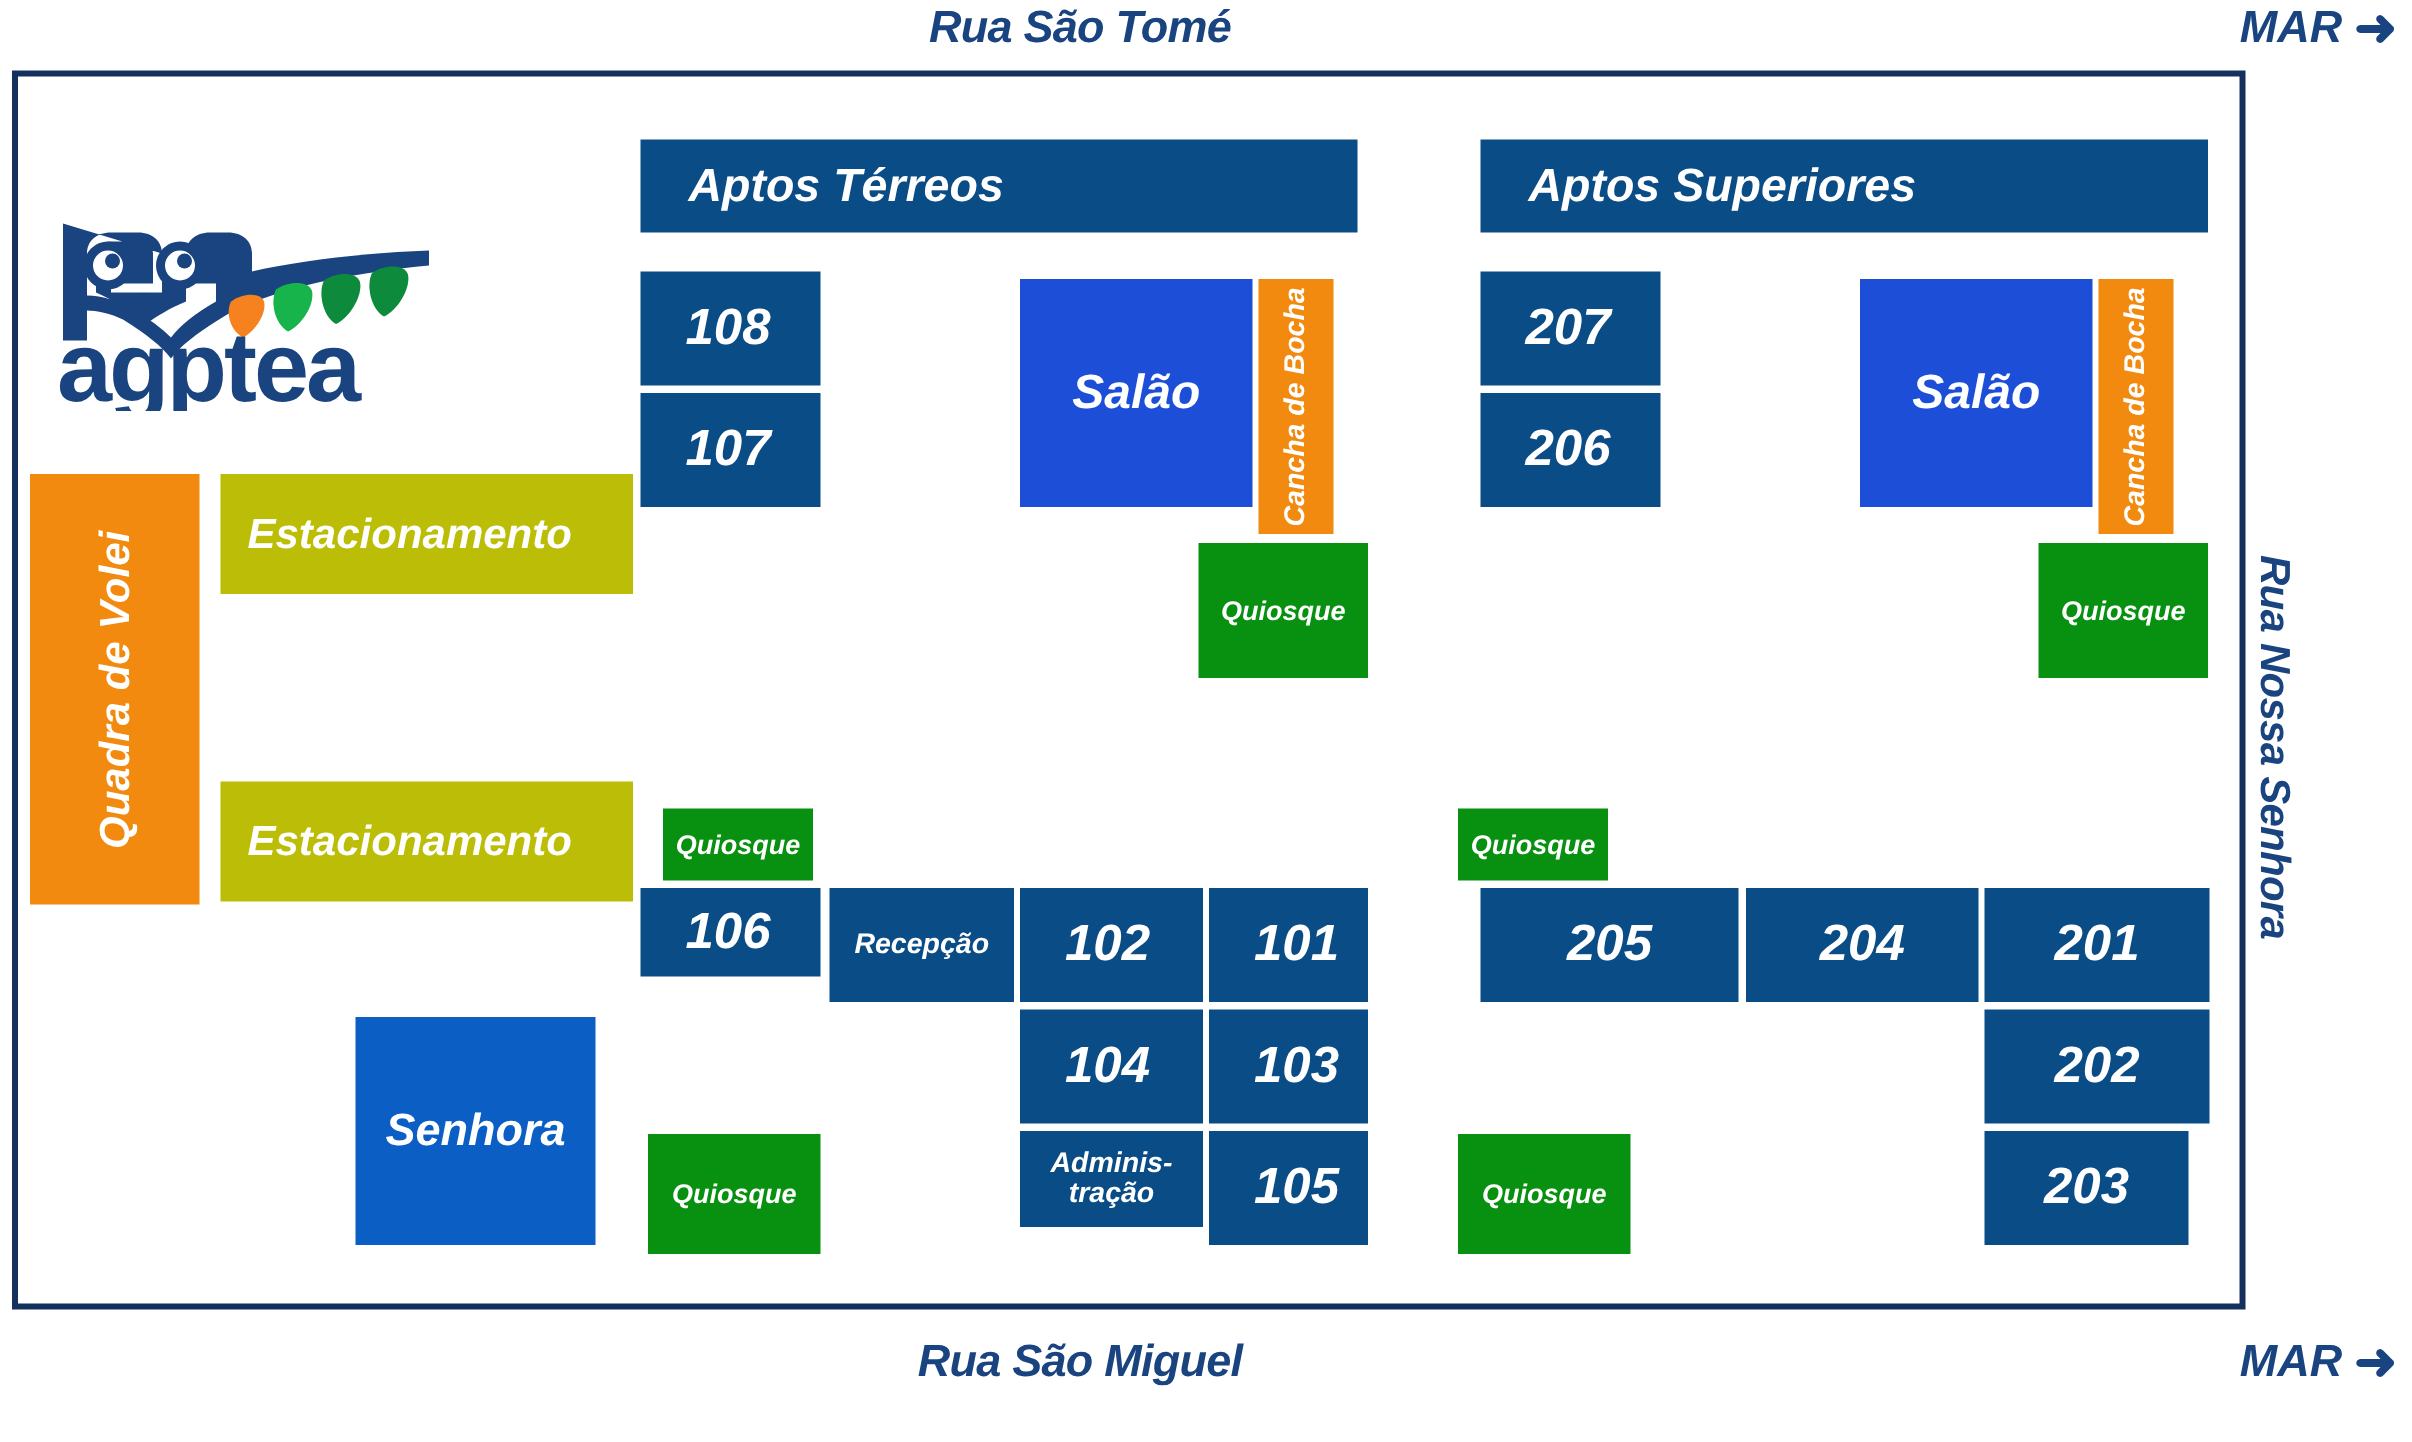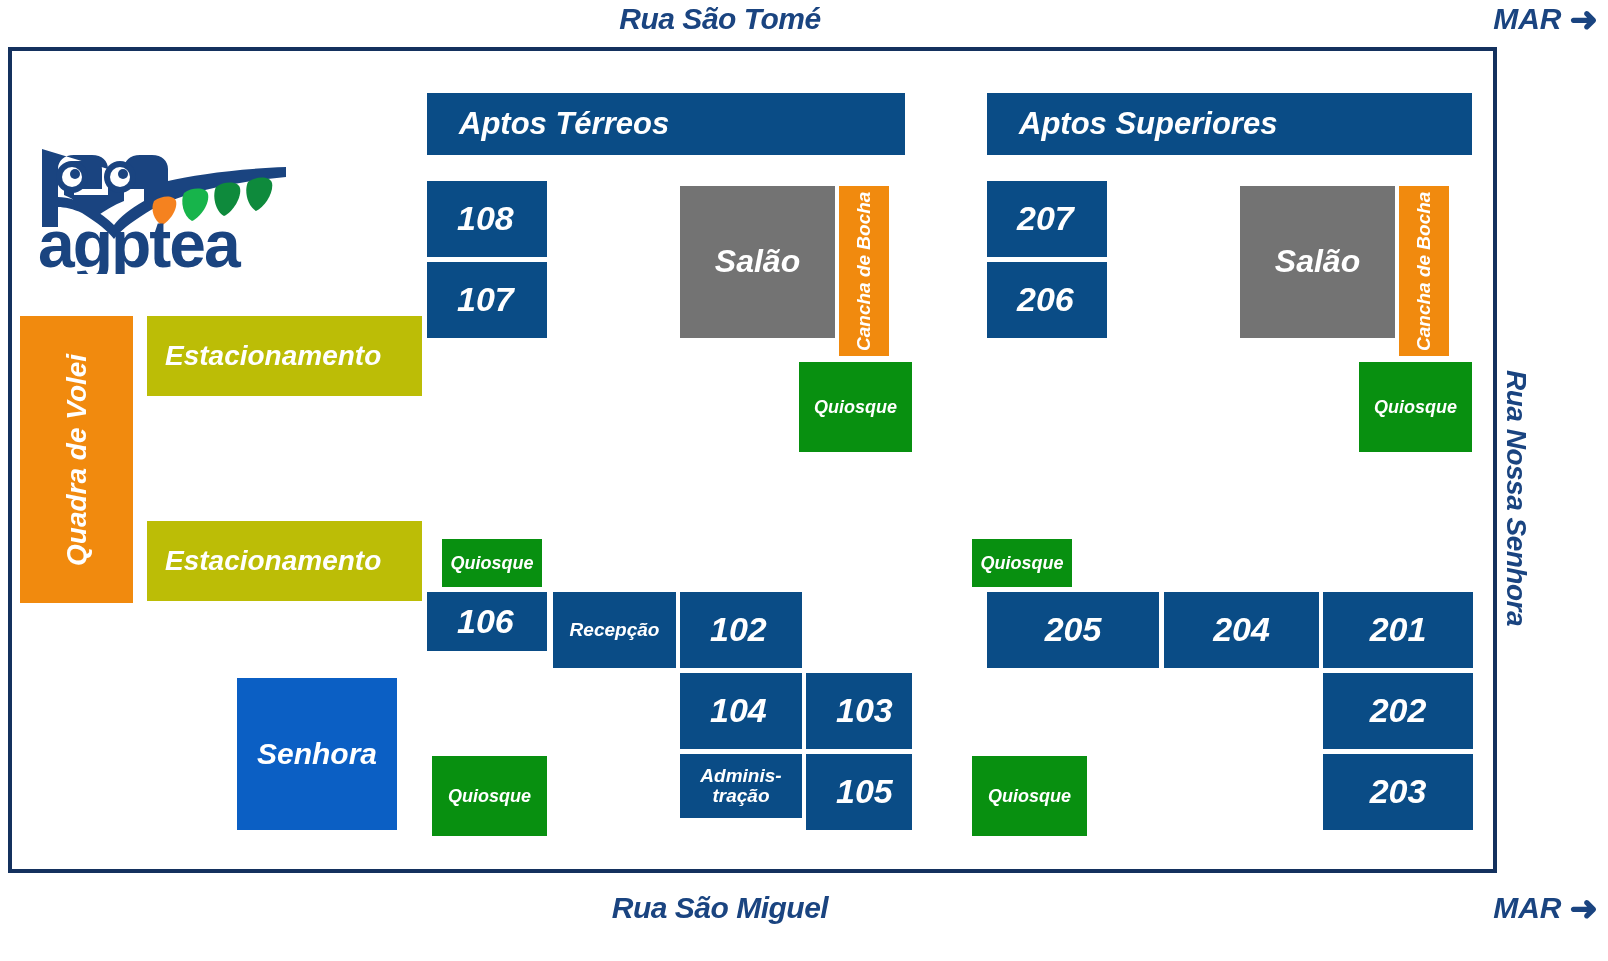--- a/index.html
+++ b/index.html
@@ -73,21 +73,21 @@
     font-weight: bold;
     font-style: italic;
     font-family: "Liberation Sans", sans-serif;
     line-height: 1.05;
     overflow: hidden;
   }
   .blk.center { justify-content: center; text-align: center; }
 
   .navy  { background: #0A4C86; }
   .green { background: #089010; }
-  .dgreen{ background: #737373; }
+  .dgreen{ background: #1d4ed8; }
   .orange{ background: #F18A0E; }
   .olive { background: #BCBD06; }
   .brblue{ background: #0B5FC4; }
 
   .room {
     font-size: 34px;
     padding-left: 30px;
     justify-content: flex-start;
   }
   .room.ctr { justify-content: center; padding-left: 0; }
@@ -198,38 +198,39 @@
 
     <div class="blk olive" style="left:135px; top:265px; width:275px; height:80px; font-size:28px; padding-left:18px;">Estacionamento</div>
 
     <div class="blk olive" style="left:135px; top:470px; width:275px; height:80px; font-size:28px; padding-left:18px;">Estacionamento</div>
 
     <div class="blk green kiosk" style="left:430px; top:488px; width:100px; height:48px;">Quiosque</div>
 
     <div class="blk navy room" style="left:415px; top:541px; width:120px; height:59px;">106</div>
     <div class="blk navy small-lbl" style="left:541px; top:541px; width:123px; height:76px;">Recepção</div>
     <div class="blk navy room" style="left:668px; top:541px; width:122px; height:76px;">102</div>
+    <div class="blk navy room" style="left:794px; top:541px; width:106px; height:76px;">101</div>
 
     <div class="blk navy room" style="left:668px; top:622px; width:122px; height:76px;">104</div>
     <div class="blk navy room" style="left:794px; top:622px; width:106px; height:76px;">103</div>
 
     <div class="blk navy small-lbl" style="left:668px; top:703px; width:122px; height:64px; white-space:pre-line;">Adminis-
 tração</div>
     <div class="blk navy room" style="left:794px; top:703px; width:106px; height:76px;">105</div>
 
     <div class="blk brblue center" style="left:225px; top:627px; width:160px; height:152px; font-size:30px;">Senhora</div>
 
     <div class="blk green kiosk" style="left:420px; top:705px; width:115px; height:80px;">Quiosque</div>
 
     <div class="blk green kiosk" style="left:960px; top:488px; width:100px; height:48px;">Quiosque</div>
 
     <div class="blk navy room ctr" style="left:975px; top:541px; width:172px; height:76px;">205</div>
     <div class="blk navy room ctr" style="left:1152px; top:541px; width:155px; height:76px;">204</div>
     <div class="blk navy room ctr" style="left:1311px; top:541px; width:150px; height:76px;">201</div>
 
     <div class="blk navy room ctr" style="left:1311px; top:622px; width:150px; height:76px;">202</div>
 
-    <div class="blk navy room ctr" style="left:1311px; top:703px; width:150px; height:76px;">203</div>
+    <div class="blk navy room ctr" style="left:1311px; top:703px; width:136px; height:76px;">203</div>
 
     <div class="blk green kiosk" style="left:960px; top:705px; width:115px; height:80px;">Quiosque</div>
 
   </div>
 </div>
 
 </body></html>

